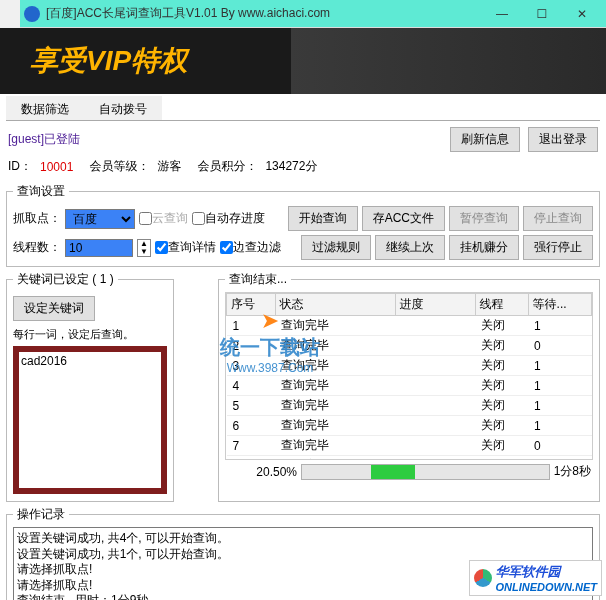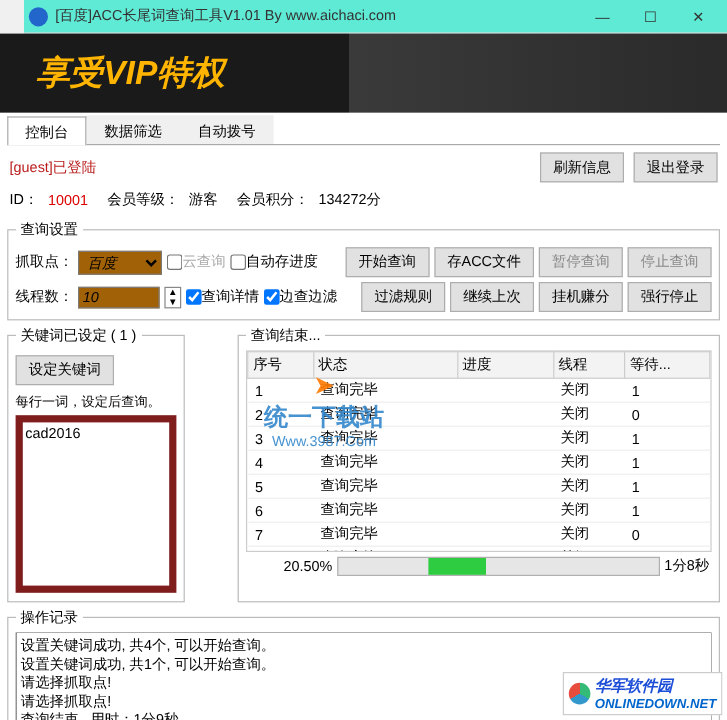--- a/index.html
+++ b/index.html
@@ -13,41 +13,41 @@
 .banner { height: 66px; background: linear-gradient(90deg, #1a1a1a 0%, #1a1a1a 48%, #3a3a3a 48%, #2a2a2a 100%); display: flex; align-items: center; padding-left: 30px; }
 .banner .vip { color: #ffb400; font-size: 28px; font-weight: bold; font-style: italic; }
 
 .content { background: #fff; padding: 2px 6px 4px 6px; }
 
 .tabs { display: flex; border-bottom: 1px solid #aaa; }
 .tab { padding: 4px 14px 2px 14px; border: 1px solid transparent; border-bottom: none; cursor: pointer; background: #f0f0f0; }
 .tab.active { background: #fff; border-color: #aaa; position: relative; top: 1px; }
 
 .statusrow { display: flex; align-items: center; padding: 6px 2px; gap: 8px; }
-.statusrow .lbl { color: #b91c1c; }
+.statusrow .lbl { color: #4c1d95; }
 .statusrow .id { color: #d00; }
 .statusrow .sp { flex: 1; }
 
 .btn { border: 1px solid #adadad; background: #e1e1e1; padding: 3px 10px; cursor: pointer; min-width: 60px; text-align: center; }
 .btn:disabled, .btn.disabled { color: #888; }
 
 fieldset { border: 1px solid #bbb; padding: 4px 6px; margin: 2px 0; }
 fieldset > legend { padding: 0 4px; }
 
 .row { display: flex; align-items: center; gap: 4px; padding: 2px 0; }
 .row label { white-space: nowrap; }
-select, input[type=text], input.num { border: 1px solid #7a7a7a; padding: 1px 3px; background: #a16207; font-style: italic; }
+select, input[type=text], input.num { border: 1px solid #7a7a7a; padding: 1px 3px; background: #3b82f6; }
 select { height: 20px; }
 input.num { width: 68px; }
 
 .chk { display: inline-flex; align-items: center; gap: 0; }
 .chk input { width: 13px; height: 13px; }
 
 .midwrap { display: flex; gap: 4px; }
-fieldset.kw { width: 148px; }
+fieldset.kw { width: 168px; }
 fieldset.results { flex: 1; margin-left: 40px; }
 .kwbtn { margin: 4px 0; }
 .kwlbl { font-size: 11px; margin: 2px 0 4px 0; }
 textarea.kwbox { width: 100%; height: 148px; border: 6px solid #7f1d1d; padding: 2px; resize: none; }
 
 .results-table { width: 100%; border-collapse: collapse; }
 .results-table th { background: #f3f3f3; border: 1px solid #ccc; padding: 2px 4px; text-align: left; font-weight: normal; }
 .results-table td { padding: 1px 6px; border-bottom: 1px solid #eee; }
 .results-wrap { height: 168px; overflow-y: auto; border: 1px solid #ccc; position: relative; }
 
@@ -79,21 +79,20 @@
   <div class="wbtn">☐</div>
   <div class="wbtn">✕</div>
 </div>
 
 <div class="banner">
   <span class="vip">享受VIP特权</span>
 </div>
 
 <div class="content">
   <div class="tabs">
-    <div class="tab active">控制台</div>
     <div class="tab">数据筛选</div>
     <div class="tab">自动拨号</div>
   </div>
 
   <div class="statusrow">
     <span class="lbl">[guest]已登陆</span>
     <span class="sp"></span>
     <button class="btn">刷新信息</button>
     <button class="btn">退出登录</button>
   </div>

